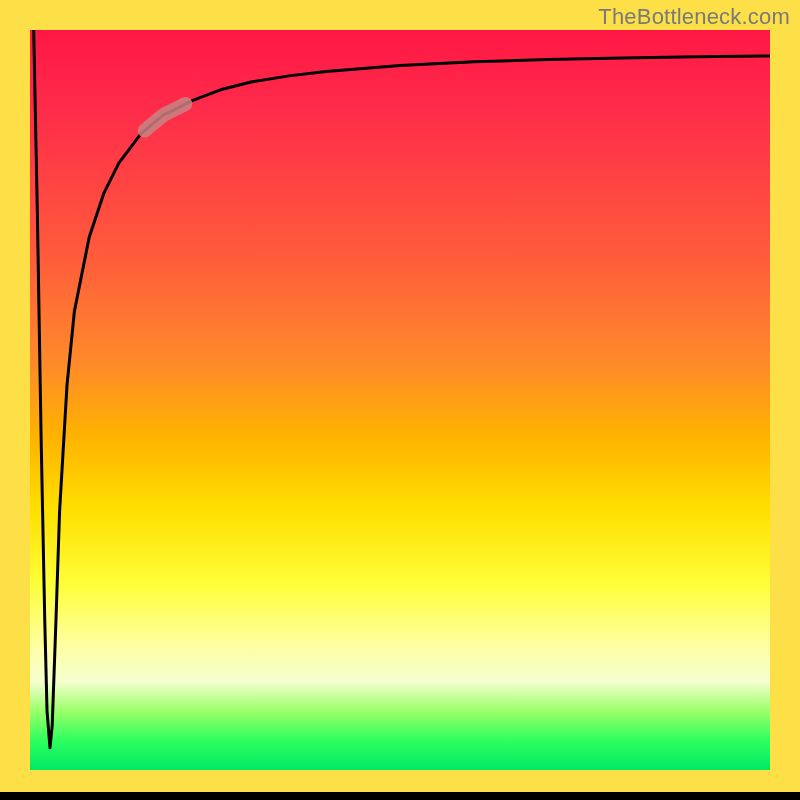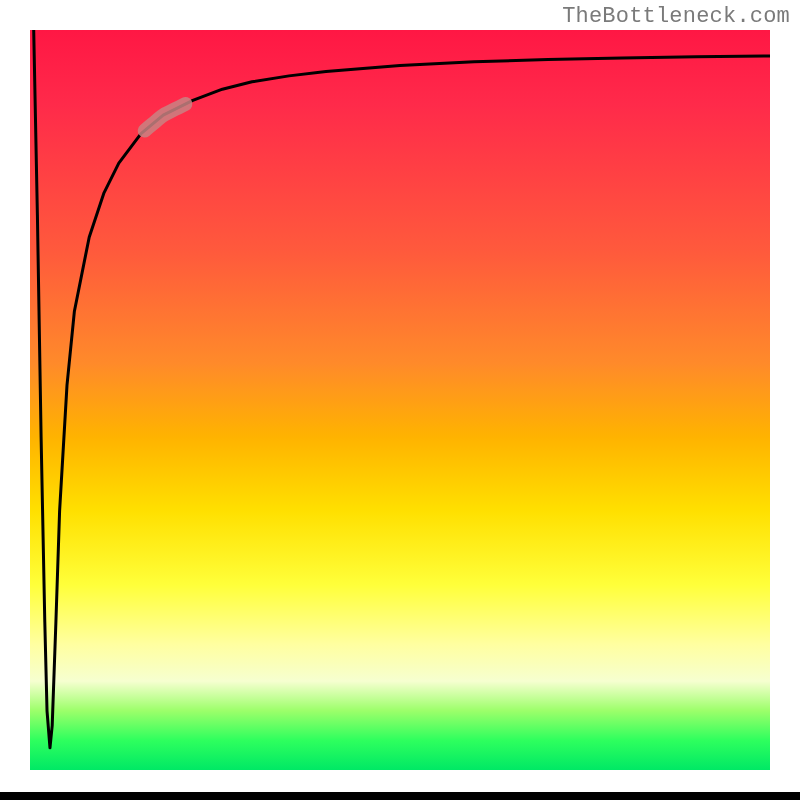--- a/index.html
+++ b/index.html
@@ -8,22 +8,21 @@
     width: 800px;
     height: 800px;
     background: #000;
     font-family: Arial, Helvetica, sans-serif;
     overflow: hidden;
   }
   .outer {
     position: relative;
     width: 800px;
     height: 792px;
-    background: #ffffff;
-    font-family: Liberation Mono, monospace;
+    background: #fde047;
   }
   .plot {
     position: absolute;
     left: 30px;
     top: 30px;
     width: 740px;
     height: 740px;
     
     background: linear-gradient(
       to bottom,

